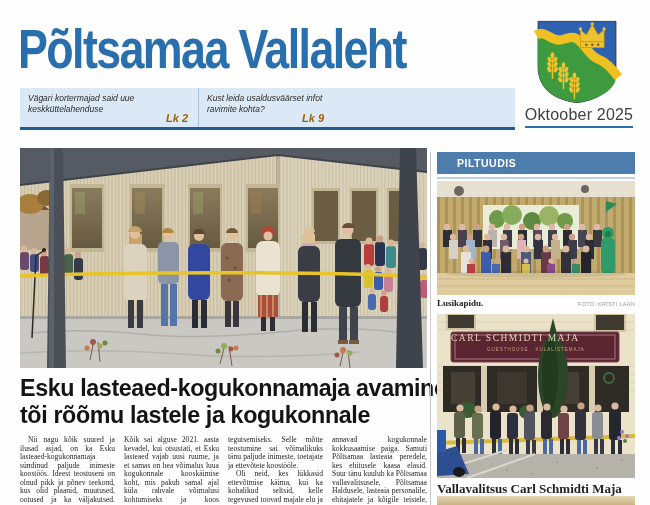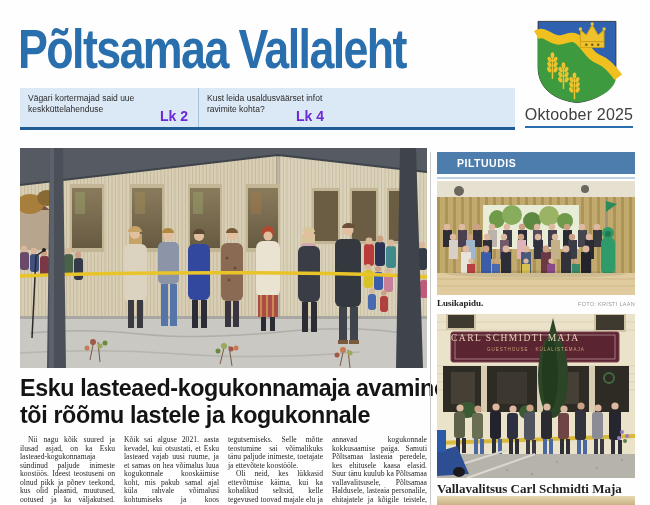--- a/index.html
+++ b/index.html
@@ -12,25 +12,25 @@
     color:#2a6fad;letter-spacing:-2px;transform:scaleX(.8);transform-origin:left top;
     white-space:nowrap;}
   .crest{left:527px;top:18px;width:100px;height:88px;}
   .issue-date{left:524px;top:106px;width:110px;font-size:16px;color:#404040;
     text-align:center;letter-spacing:.2px;}
   .date-rule{left:525px;top:126px;width:108px;height:2px;background:#2a6fad;}
 
   
   .teaser-bar{left:20px;top:88px;width:495px;height:39px;background:#dbe8f5;
     border-bottom:3px solid #1f5c96;display:flex;}
-  .teaser{position:relative;height:100%;box-sizing:border-box;padding:5px 8px 2px 8px;}
+  .teaser{position:relative;height:100%;box-sizing:border-box;padding:5px 8px 2px 8px;font-style:italic;}
   .teaser+.teaser{border-left:1px solid #a5c1dc;}
   .t1{width:178px;} .t2{width:162px;} .t3{width:136px;}
   .teaser-label{font-size:8.5px;line-height:10.5px;color:#2b2b2b;}
-  .teaser-page{position:absolute;right:10px;bottom:3px;font-size:14px;font-weight:700;color:#6d28d9;}
+  .teaser-page{position:absolute;right:10px;bottom:3px;font-size:11px;font-weight:700;color:#a16207;}
 
   
   .main-photo{left:20px;top:148px;width:407px;height:220px;background:#d8ceb5;}
   .headline{left:20px;top:374px;width:420px;font-size:24.5px;font-weight:700;
     color:#141414;line-height:27px;letter-spacing:-.4px;transform:scaleX(.95);
     transform-origin:left top;white-space:nowrap;}
   .body-text{left:20px;top:436px;width:407px;height:69px;overflow:hidden;
     column-count:4;column-gap:9px;font-family:"Liberation Serif",serif;
     font-size:7.6px;line-height:1.13;text-align:justify;color:#1f1f1f;}
   .body-text p{margin:0;text-indent:8px;}
@@ -97,21 +97,21 @@
 <div class="abs issue-date">Oktoober 2025</div>
 <div class="abs date-rule"></div>
 
 <div class="abs teaser-bar">
   <div class="teaser t1">
     <div class="teaser-label">Vägari kortermajad said uue keskküttelahenduse</div>
     <div class="teaser-page">Lk 2</div>
   </div>
   <div class="teaser t3">
     <div class="teaser-label">Kust leida usaldusväärset infot ravimite kohta?</div>
-    <div class="teaser-page">Lk 4</div>
+    <div class="teaser-page">Lk 9</div>
   </div>
 </div>
 
 <div class="abs main-photo">
   <svg width="407" height="220" viewBox="0 0 407 220" preserveAspectRatio="none">
     <defs>
       <pattern id="wood" width="7" height="220" patternUnits="userSpaceOnUse">
         <rect width="7" height="220" fill="#d8ceb5"></rect>
         <rect width="2" height="220" fill="#cfc4a8"></rect>
         <rect x="4" width="1" height="220" fill="#c7bc9e"></rect>

